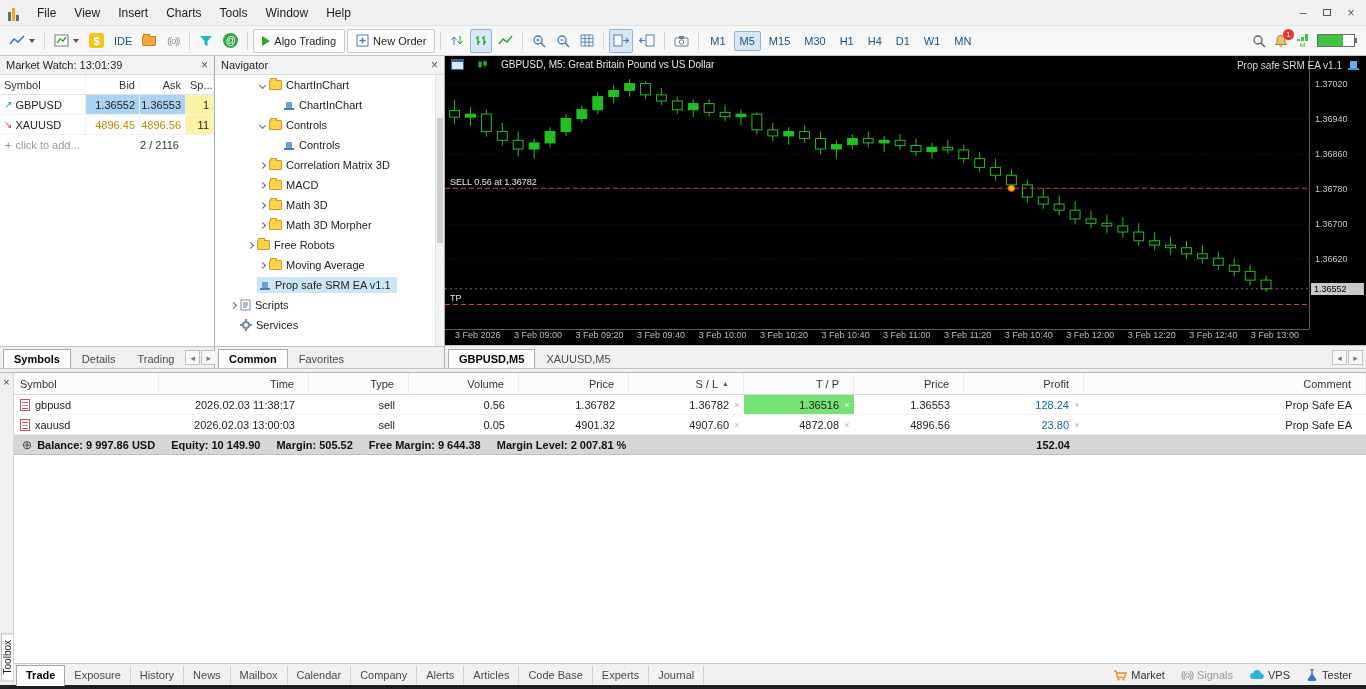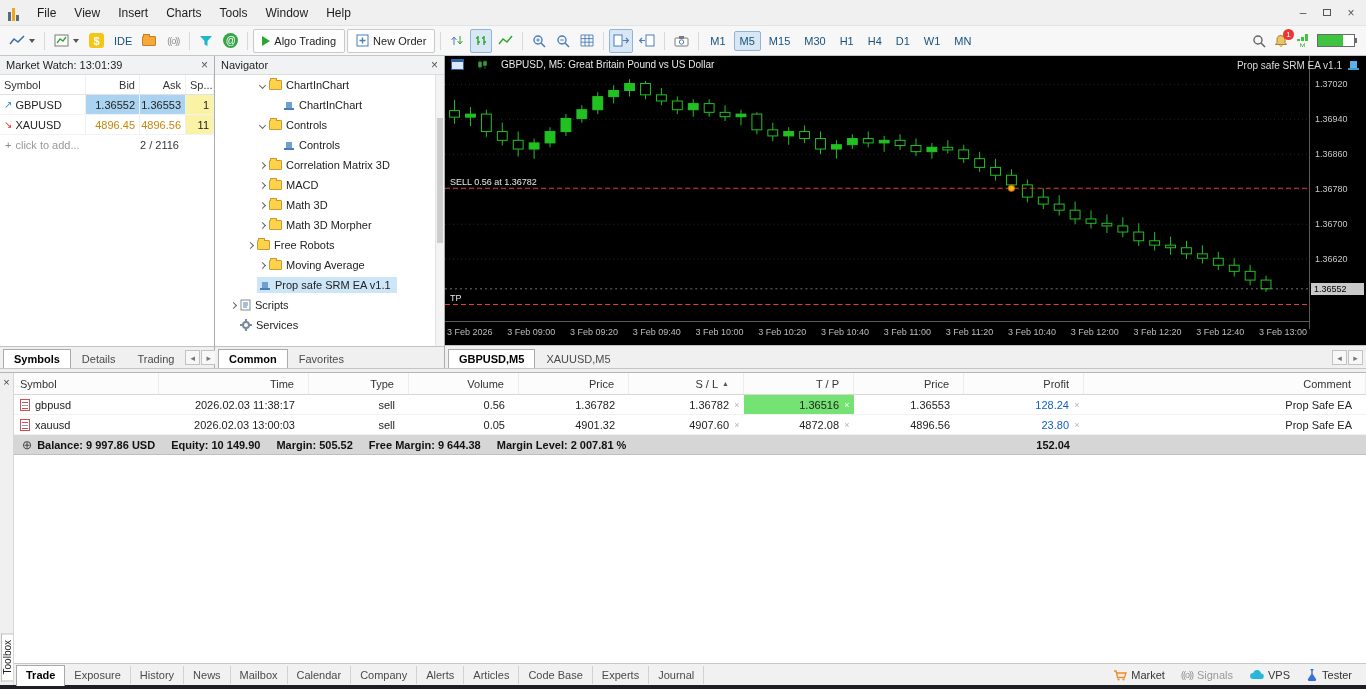--- a/index.html
+++ b/index.html
@@ -85,21 +85,21 @@
 
 
 .chart-area{flex:1;position:relative;background:#000;overflow:hidden}
 .plot{position:absolute;left:0;top:0;right:57px;bottom:16px}
 .plot svg{width:100%;height:100%;display:block}
 .chart-title{position:absolute;top:3px;left:6px;color:#E9E9E9;font-size:10px;display:flex;align-items:center;gap:13px;z-index:4}
 .ea-badge{position:absolute;top:3px;right:6px;color:#DDD;font-size:10px;display:flex;align-items:center;gap:5px;z-index:4}
 .price-axis{position:absolute;right:0;top:0;bottom:16px;width:57px;border-left:1px solid #5A5A5A;background:#000}
 .axis-label{position:absolute;left:5px;color:#C9C9C9;font-size:9px;line-height:10px}
 .price-badge{position:absolute;left:1px;right:2px;background:#C9C9C9;color:#000;font-size:9px;line-height:12px;padding-left:3px;z-index:3}
-.time-axis{position:absolute;left:0;right:57px;bottom:8px;height:16px;border-top:1px solid #5A5A5A;display:flex;justify-content:space-between;align-items:flex-end;color:#BDBDBD;font-size:9px;overflow:hidden;padding:0 2px;background:#000}
+.time-axis{position:absolute;left:0;right:57px;bottom:0;height:16px;border-top:1px solid #5A5A5A;display:flex;justify-content:space-between;align-items:flex-start;color:#BDBDBD;font-size:9px;overflow:hidden;padding:0 10px;background:#000}
 .time-axis span{flex:none}
 
 
 .splitter{height:4px;background:#EFEFEF;border-top:1px solid #C6C6C6}
 
 
 .toolbox{height:313px;display:flex;background:#fff;border-top:1px solid #B5B5B5}
 .tb-side{width:14px;background:#F0F0F0;border-right:1px solid #D6D6D6;display:flex;flex-direction:column;align-items:center;flex:none}
 .tb-side .close{font-size:11px;color:#444;margin-top:3px}
 .vlabel{margin-top:auto;margin-bottom:4px;writing-mode:vertical-rl;transform:rotate(180deg);font-size:10px;color:#222;background:#fff;border:1px solid #BDBDBD;border-left:none;padding:6px 0}

